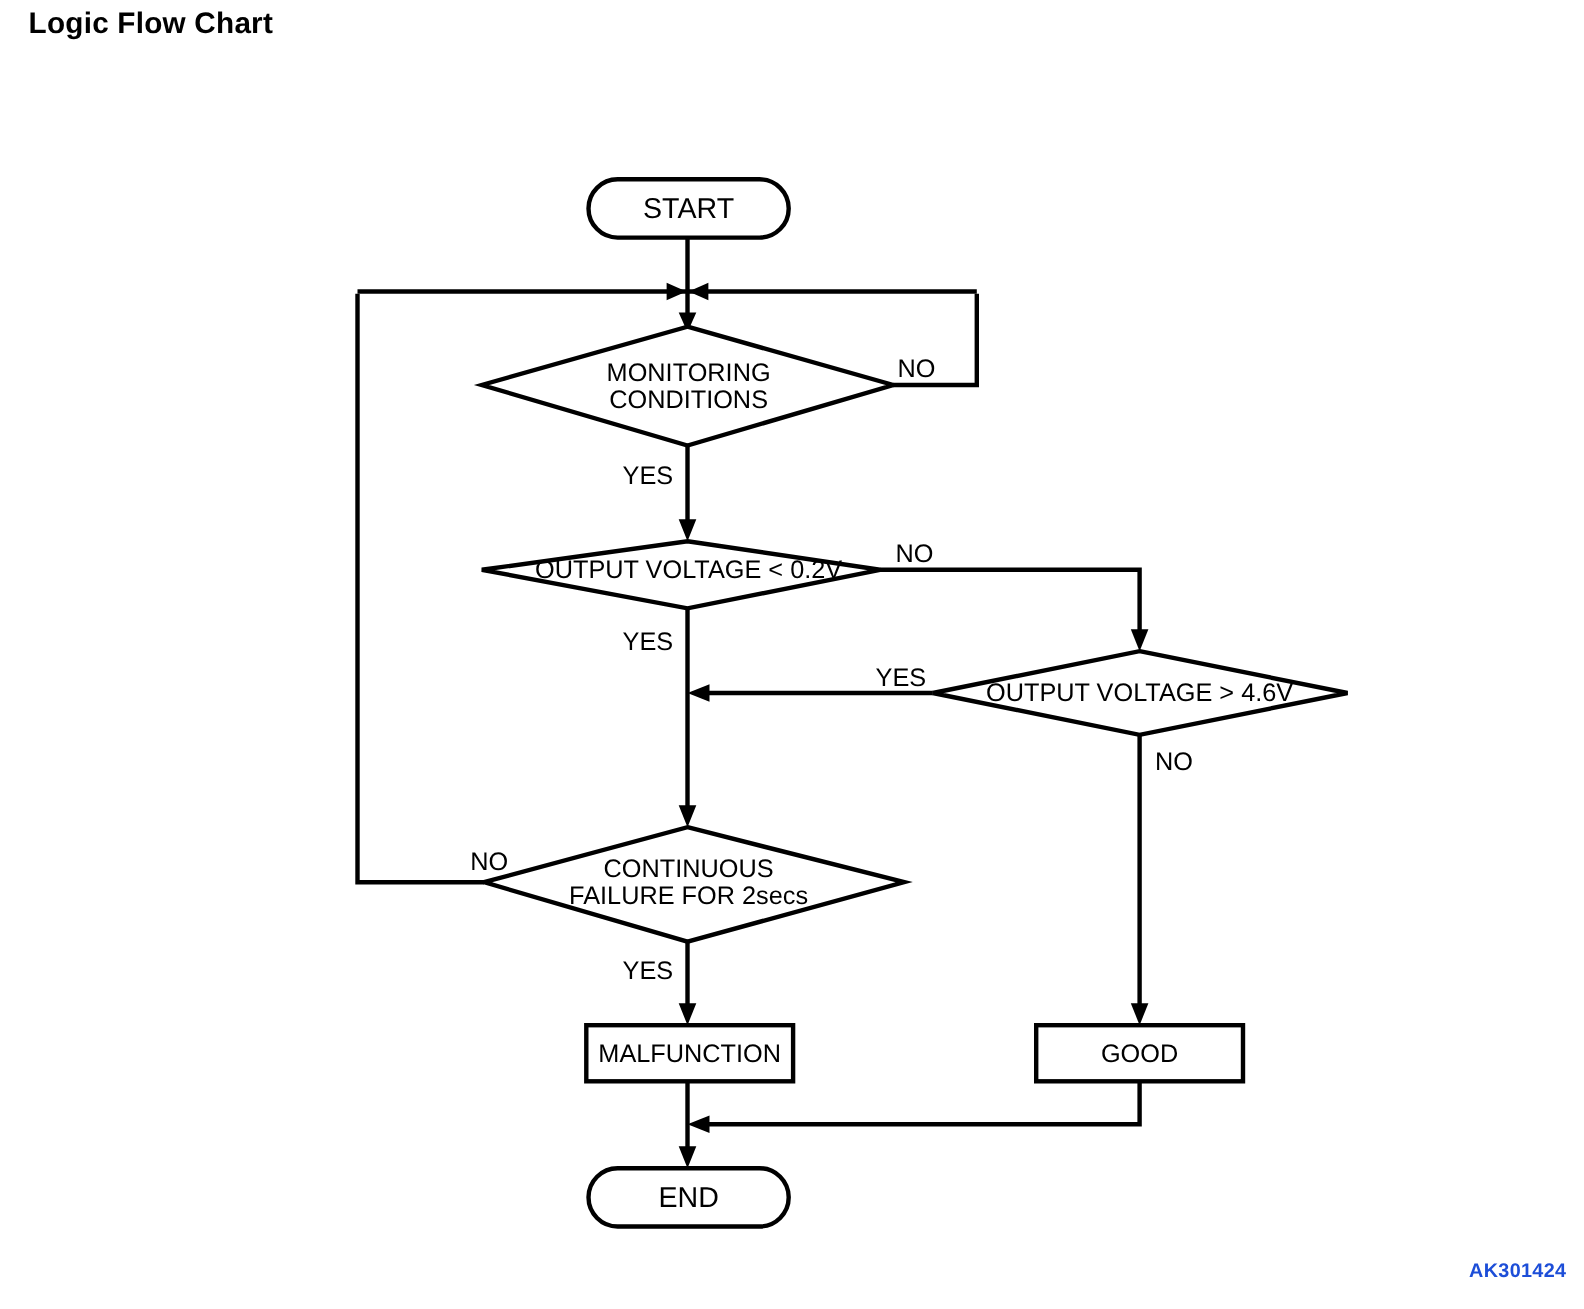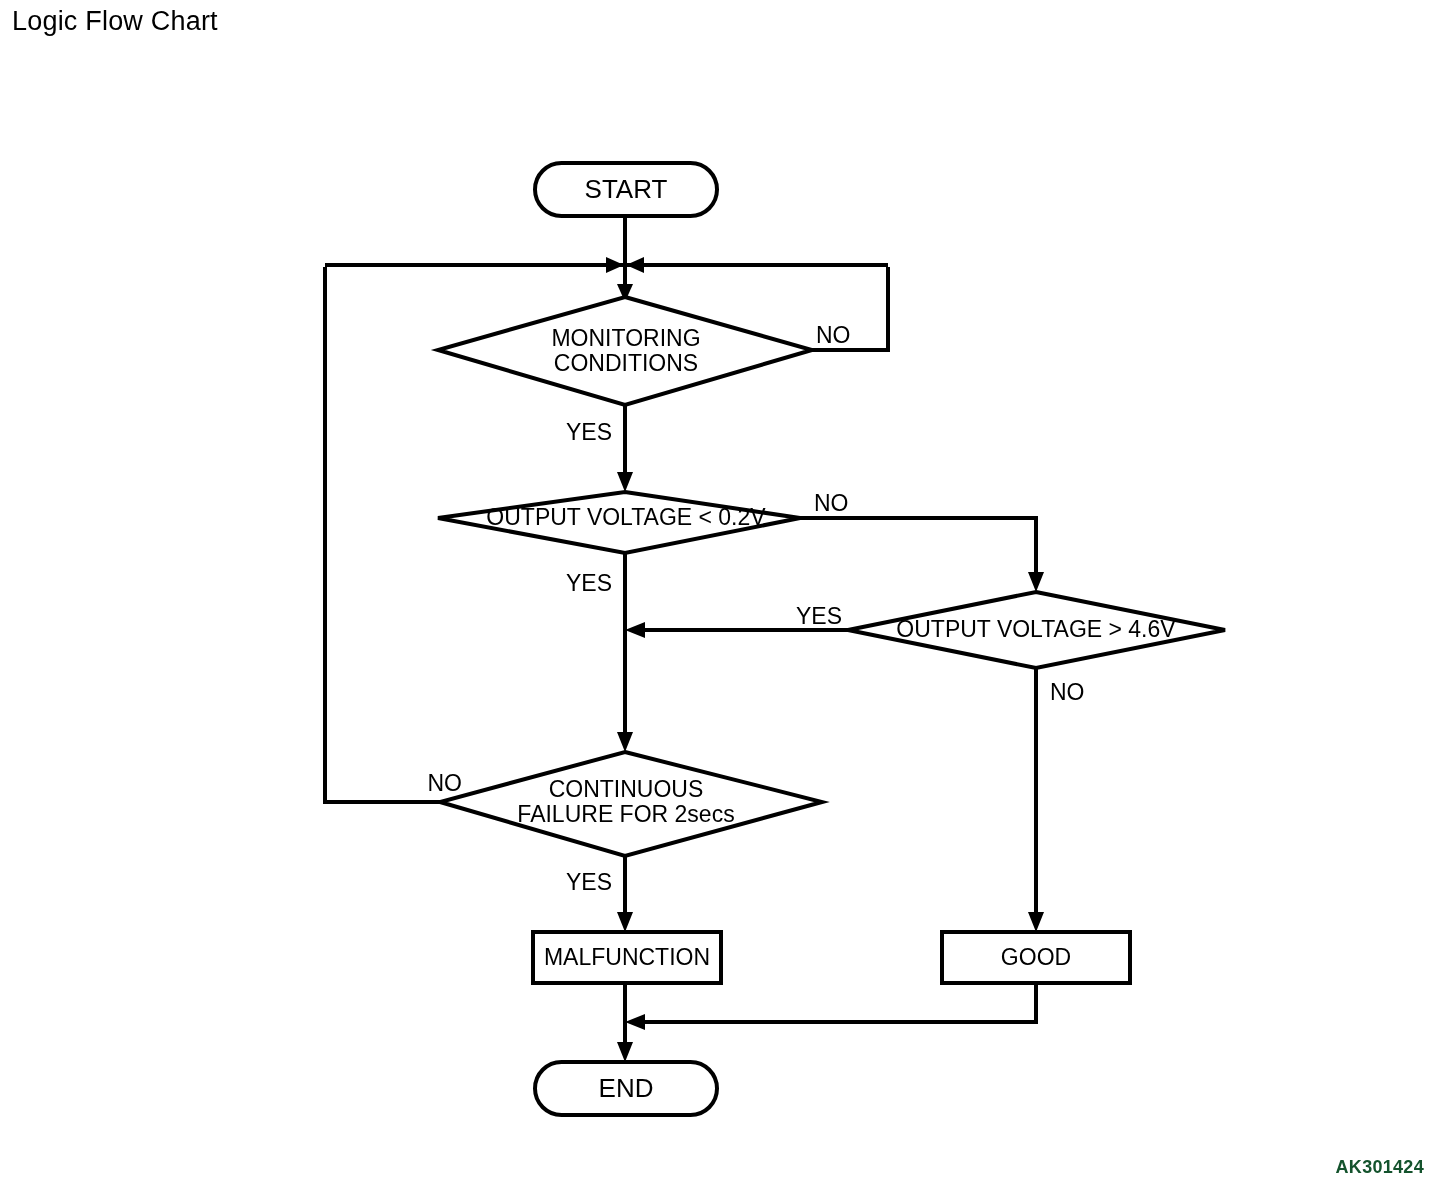--- a/index.html
+++ b/index.html
@@ -10,36 +10,36 @@
   body {
     width: 1440px;
     height: 1190px;
     position: relative;
     font-family: "Liberation Sans", sans-serif;
     color: #000000;
     overflow: hidden;
   }
   #page-title {
     position: absolute;
-    left: 12px;
+    left: 26px;
     top: 6px;
     font-size: 27px;
-    font-weight: normal;
+    font-weight: bold;
     letter-spacing: 0.2px;
     color: #000000;
     white-space: nowrap;
   }
   #ref-code {
     position: absolute;
     right: 16px;
-    bottom: 12px;
+    bottom: 24px;
     font-size: 18px;
     font-weight: bold;
     letter-spacing: 0.3px;
-    color: #14532d;
+    color: #1d4ed8;
     white-space: nowrap;
   }
   #flow-svg {
     position: absolute;
     left: 0;
     top: 0;
     width: 1440px;
     height: 1190px;
   }
   .node-shape {

